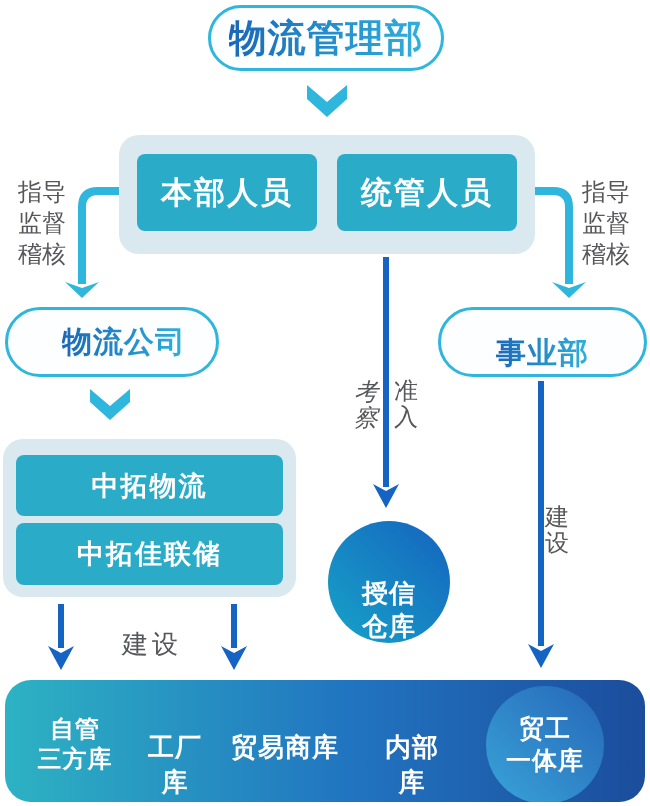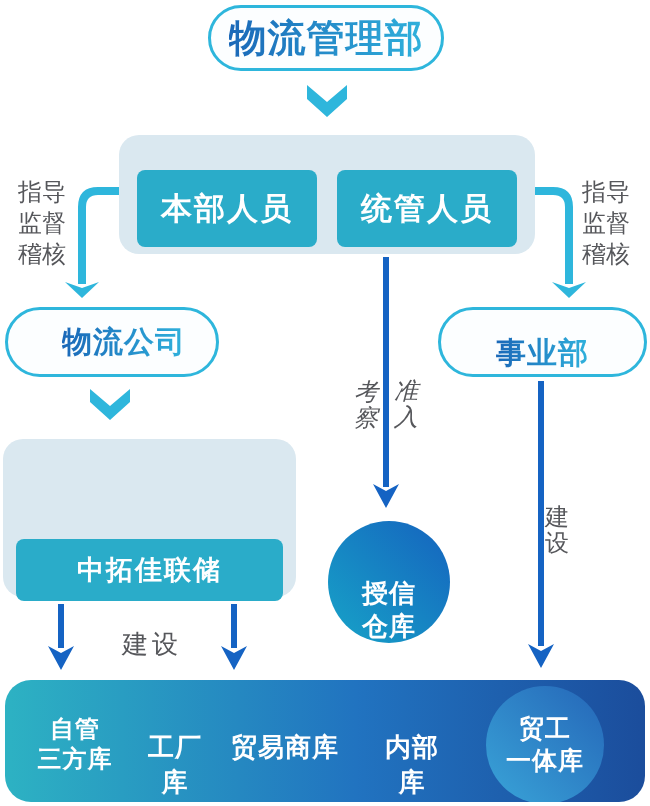--- a/index.html
+++ b/index.html
@@ -21,21 +21,21 @@
   .grad-text{
     font-weight:bold;letter-spacing:1px;
     background:linear-gradient(90deg,var(--text-gradient-start),var(--text-gradient-end));
     -webkit-background-clip:text;background-clip:text;
     color:transparent;-webkit-text-fill-color:transparent;
   }
   .panel{background:var(--panel-bg);border-radius:20px;}
   .teal-box{
     background:var(--teal-box);border-radius:8px;
     display:flex;align-items:center;justify-content:center;
-    color:#ffffff;font-weight:bold;letter-spacing:2px;margin-top:16px;
+    color:#ffffff;font-weight:bold;letter-spacing:2px;
   }
   .gray{color:var(--gray-text);font-weight:500;}
   .vblock{font-size:24px;line-height:31px;}
   .vchars{font-size:24px;line-height:26px;width:27px;word-break:break-all;}
   .credit-circle{
     border-radius:50%;
     background:linear-gradient(45deg,var(--credit-circle-start),var(--credit-circle-end));
     display:flex;flex-direction:column;align-items:center;justify-content:flex-end;
     color:#ffffff;font-weight:bold;font-size:26px;line-height:33px;letter-spacing:1px;
   }
@@ -107,23 +107,26 @@
 
   <div class="abs pill" style="left:5px;top:307px;width:214px;height:70px;">
     <span class="grad-text" style="font-size:30px;margin-left:24px;">物流公司</span>
   </div>
 
   <div class="abs pill" style="left:438px;top:307px;width:209px;height:70px;align-items:flex-end;">
     <span class="grad-text" style="font-size:30px;">事业部</span>
   </div>
 
   <div class="abs gray vchars" style="left:354px;top:379px;font-style:italic;">考察</div>
-  <div class="abs gray vchars" style="left:394px;top:378px;font-style:italic;">准入</div>
+  <div class="abs gray vchars" style="left:394px;top:378px;">准入</div>
 
   <div class="abs panel" style="left:3px;top:439px;width:293px;height:158px;">
+    <div class="abs teal-box" style="left:13px;top:16px;width:267px;height:61px;font-size:27px;">
+      <span>中拓物流</span>
+    </div>
     <div class="abs teal-box" style="left:13px;top:84px;width:267px;height:62px;font-size:27px;">
       <span>中拓佳联储</span>
     </div>
   </div>
 
   <div class="abs credit-circle" style="left:328px;top:521px;width:122px;height:122px;">
     <div>授信</div>
     <div>仓库</div>
   </div>
 

